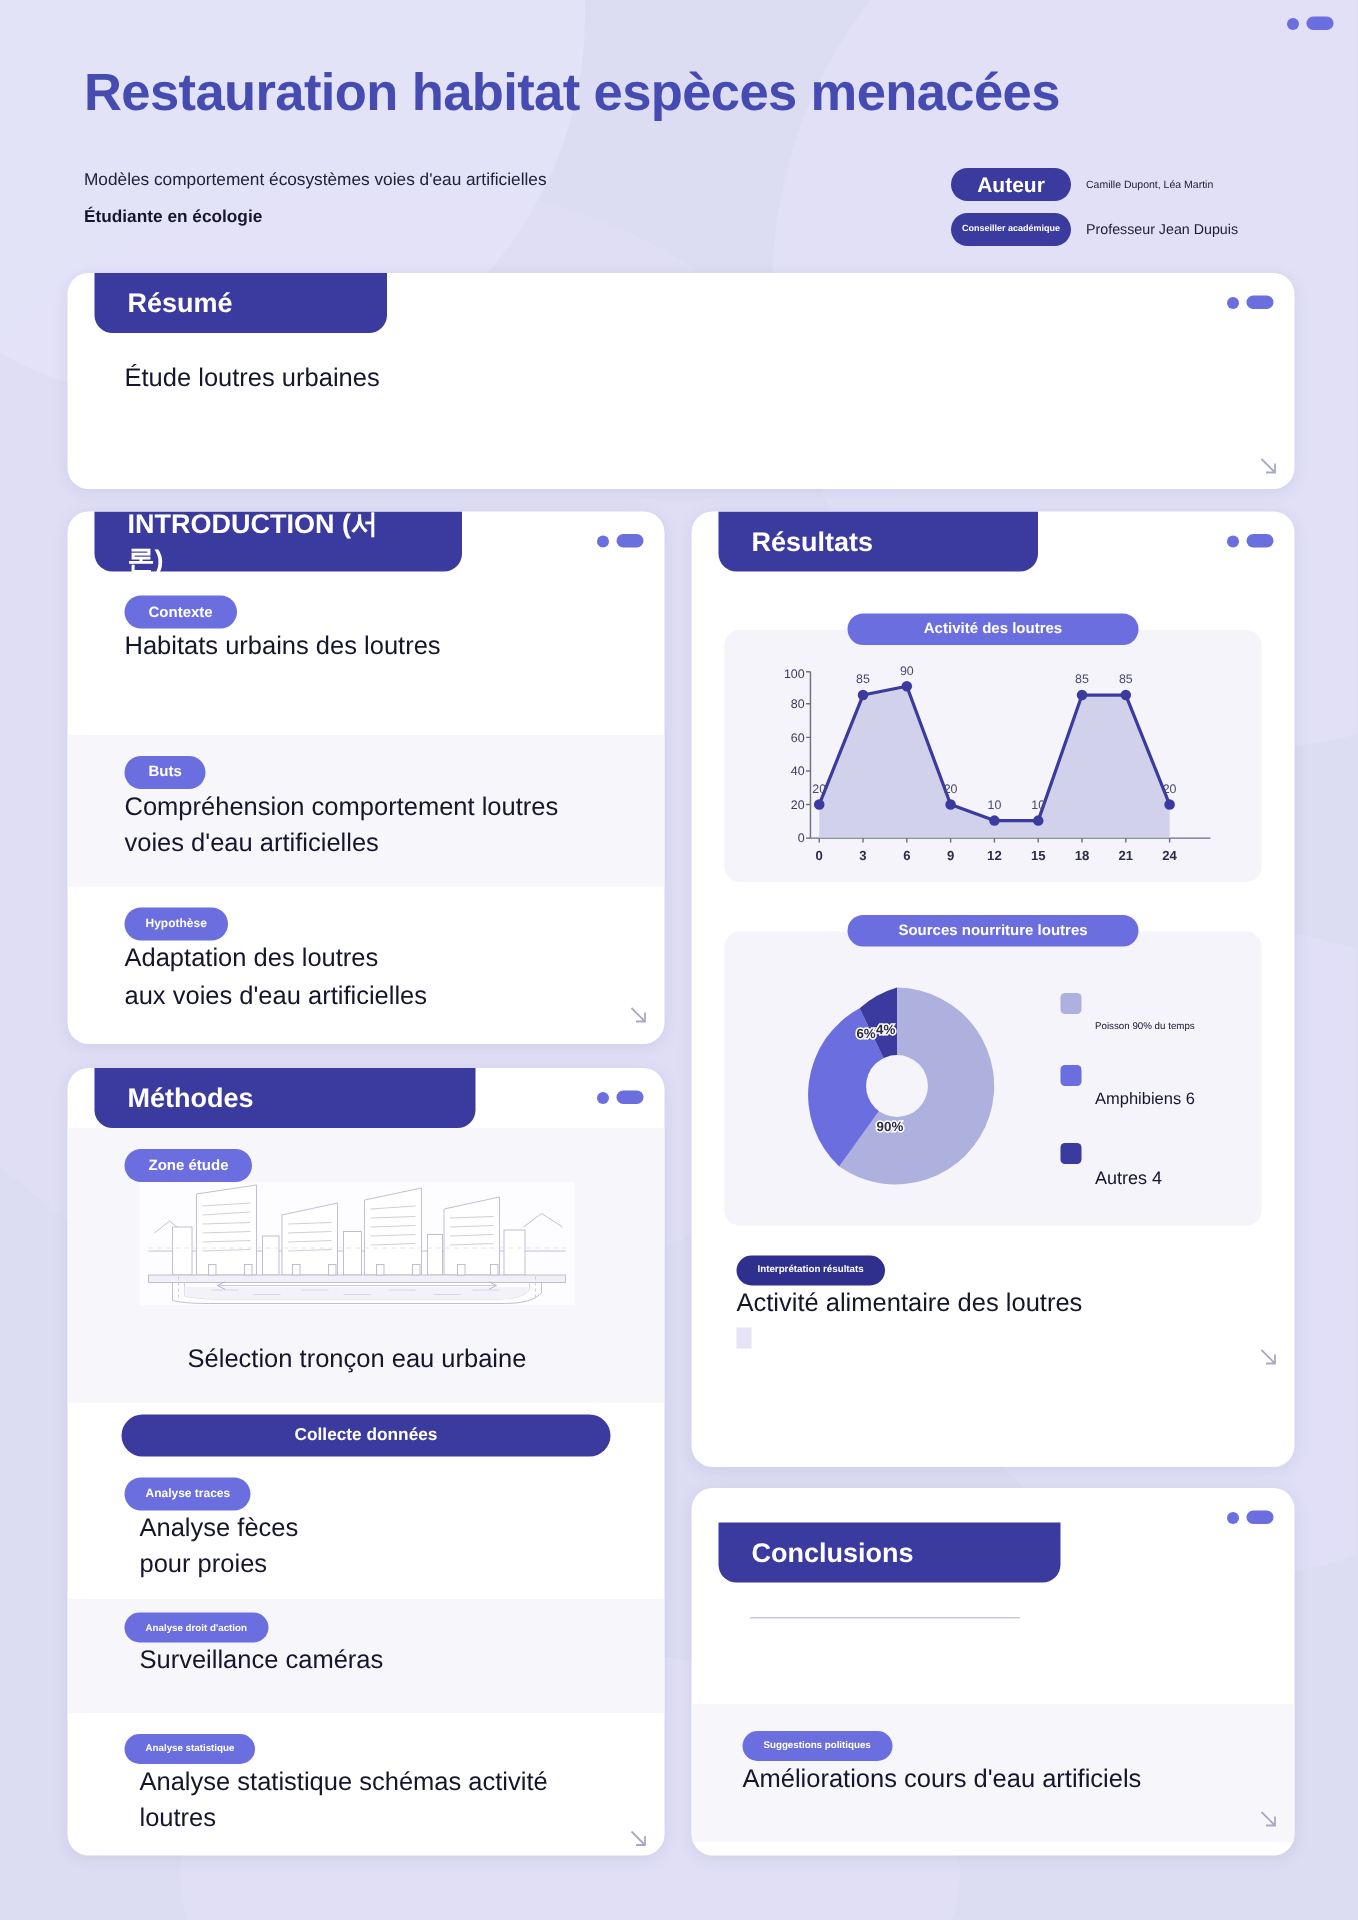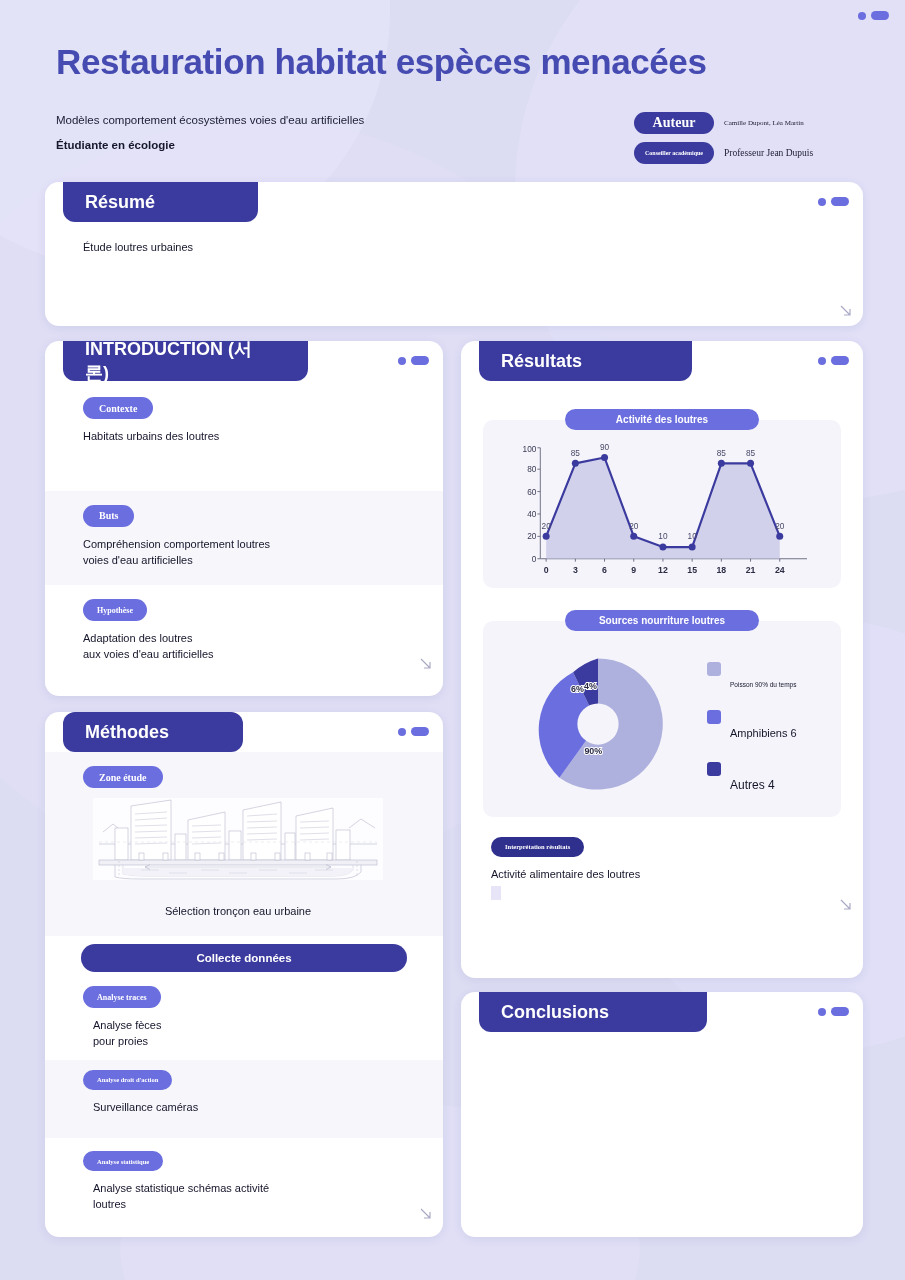--- a/index.html
+++ b/index.html
@@ -35,21 +35,21 @@
   .doc-header { position: absolute; left: 0; top: 0; width: 905px; padding: 42px 56px 0 56px; }
   .doc-title {
     font-size: 35px; font-weight: bold; color: #454bb0;
     letter-spacing: -0.4px; line-height: 1.15;
   }
   .meta-row { display: flex; align-items: flex-start; margin-top: 30px; }
   .meta-left { flex: 1; padding-top: 2px; }
   .subtitle { font-size: 11.5px; color: #20203a; margin-bottom: 13px; }
   .affil { font-size: 11.5px; color: #16162c; font-weight: bold; }
   .meta-right { width: 215px; padding-top: 0px; }
-  .author-line { display: flex; align-items: center; margin-bottom: 8px; font-family: Liberation Serif, serif; }
+  .author-line { display: flex; align-items: center; margin-bottom: 8px; }
   .pill-badge {
     background: #3b3a9e; color: #fff; border-radius: 14px;
     display: flex; align-items: center; justify-content: center;
     height: 22px; width: 80px; flex: 0 0 80px;
   }
   .pill-badge.big { font-size: 14px; font-weight: bold; }
   .pill-badge.small { font-size: 6px; font-weight: bold; }
   .author-name { font-size: 7px; color: #1b1b33; margin-left: 10px; }
   .author-name.adv { font-size: 9.5px; }
 
@@ -85,26 +85,26 @@
     width: 14px; height: 14px; color: #a9a9c6;
   }
 
   
   .blk { padding: 14px 0 16px 38px; position: relative; }
   .blk.alt { background: #f6f6fb; }
   .tag {
     display: inline-flex; align-items: center; justify-content: center;
     background: #6b6ede; color: #fff; border-radius: 13px;
     height: 22px; padding: 0 16px; font-weight: bold;
-    font-size: 10px; margin-bottom: 10px; font-family: Liberation Serif, serif;
+    font-size: 10px; 
   }
   .tag.tiny { font-size: 6.5px; padding: 0 14px; height: 20px; }
   .tag.mid { font-size: 8px; padding: 0 14px; }
   .body-text { font-size: 12.5px; color: #15152b; line-height: 1.45; }
-  .body-text.lg { font-size: 11px; }
+  .body-text.lg { font-size: 17px; }
 
   .wide-btn {
     margin: 8px 36px 4px 36px;
     background: #3b3a9e; color: #fff;
     border-radius: 16px; height: 28px;
     display: flex; align-items: center; justify-content: center;
     font-size: 11.5px; font-weight: bold;
   }
 
   
@@ -209,21 +209,21 @@
       </div>
 
       <svg class="resize-arrow" viewBox="0 0 14 14">
         <path d="M2 2 L11 11 M11 5 L11 11 L5 11" fill="none" stroke="currentColor" stroke-width="1.2"></path>
       </svg>
     </div>
   </div>
 
   <div class="card" style="left:45px; top:712px; width:398px; height:525px;">
     <div class="card-head">
-      <div class="card-tab" style="width:180px;border-radius:12px;">Méthodes</div>
+      <div class="card-tab" style="width:254px;">Méthodes</div>
       <div class="card-ind">
         <span class="ind-dot"></span>
         <span class="ind-pill"></span>
       </div>
     </div>
     <div class="card-body">
 
       <div class="blk alt" style="padding-bottom:16px;">
         <div class="tag">Zone étude</div>
         
@@ -466,21 +466,33 @@
       </div>
 
       <svg class="resize-arrow" viewBox="0 0 14 14">
         <path d="M2 2 L11 11 M11 5 L11 11 L5 11" fill="none" stroke="currentColor" stroke-width="1.2"></path>
       </svg>
     </div>
   </div>
 
   <div class="card" style="left:461px; top:992px; width:402px; height:245px;">
     <div class="card-head">
-      <div class="card-tab" style="width:228px;">Conclusions</div>
+      <div class="card-tab" style="width:228px;margin-top:23px;">Conclusions</div>
       <div class="card-ind">
         <span class="ind-dot"></span>
         <span class="ind-pill"></span>
       </div>
     </div>
+    <div class="card-body">
+      <div style="height:104px; position:relative;">
+        <div class="conc-rule" style="position:absolute; left:39px; top:46px;"></div>
+      </div>
+      <div class="blk alt" style="padding-top:16px; padding-bottom:30px; padding-left:34px;">
+        <div class="tag tiny">Suggestions politiques</div>
+        <div class="body-text lg">Améliorations cours d'eau artificiels</div>
+      </div>
+      <svg class="resize-arrow" viewBox="0 0 14 14">
+        <path d="M2 2 L11 11 M11 5 L11 11 L5 11" fill="none" stroke="currentColor" stroke-width="1.2"></path>
+      </svg>
+    </div>
   </div>
 
 </div>
 
 </body></html>

